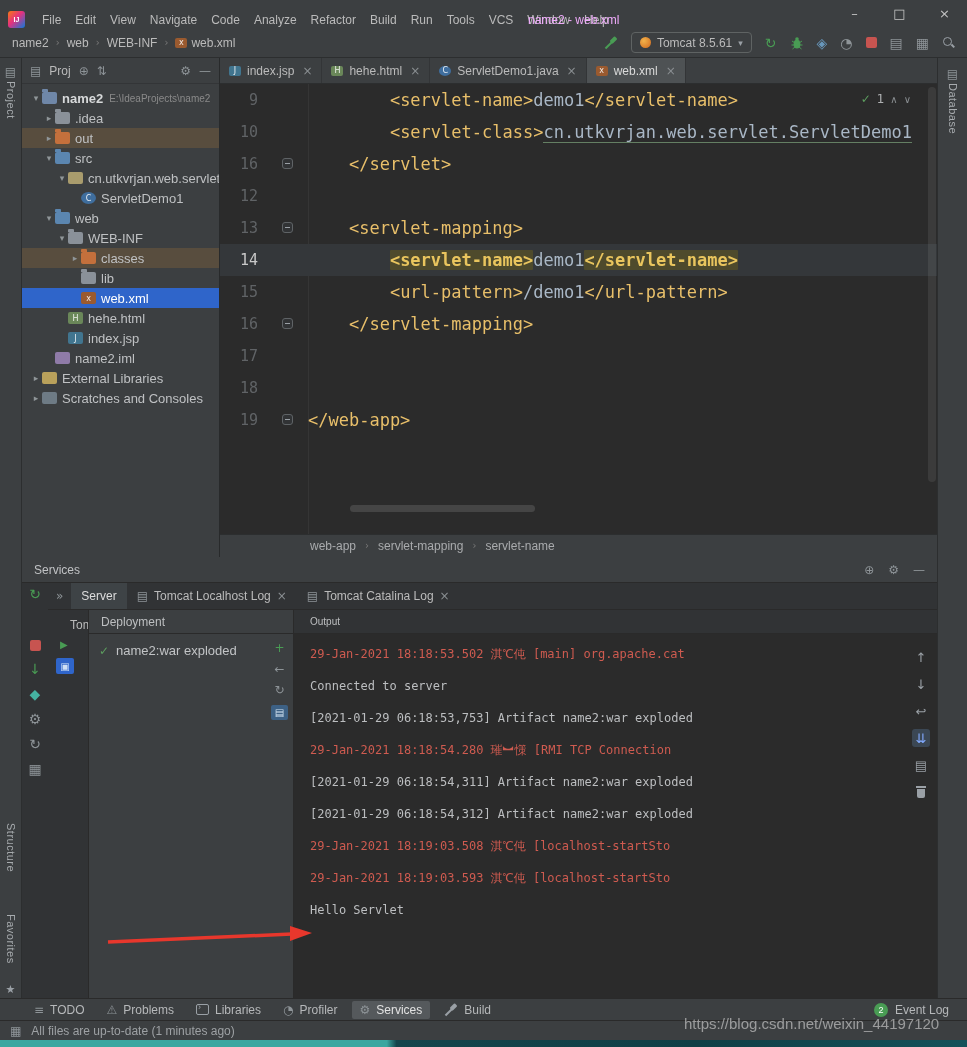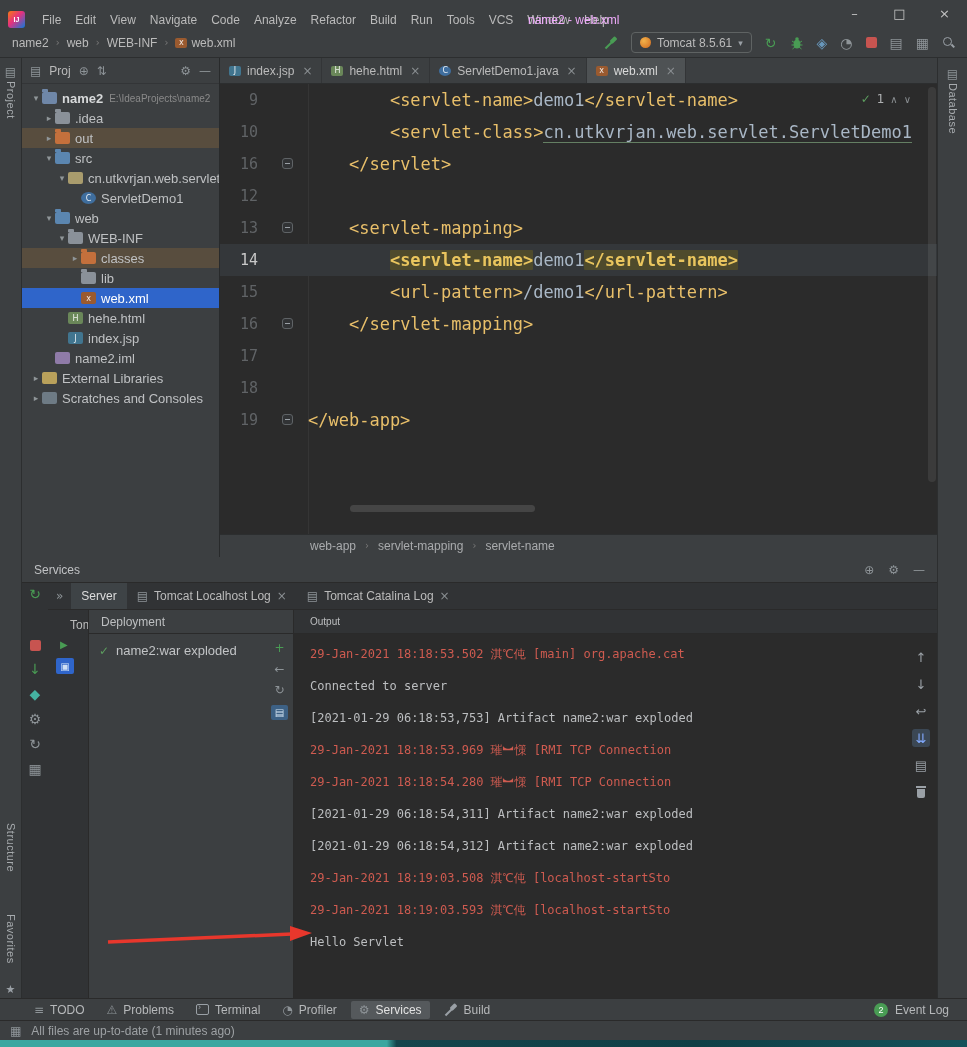--- a/index.html
+++ b/index.html
@@ -501,21 +501,20 @@
               <span class="boxed">▤</span>
             </div>
           </div>
           <div class="outp">
             <div class="ohead">Output</div>
             <div class="console">
               <div>
                   <div class="cline err">29-Jan-2021 18:18:53.502 淇℃伅 [main] org.apache.cat</div>
                   <div class="cline">Connected to server</div>
                   <div class="cline">[2021-01-29 06:18:53,753] Artifact name2:war exploded</div>
-                  <div class="cline err">29-Jan-2021 18:18:53.969 璀︼憡 [RMI TCP Connection</div>
                   <div class="cline err">29-Jan-2021 18:18:54.280 璀︼憡 [RMI TCP Connection</div>
                   <div class="cline">[2021-01-29 06:18:54,311] Artifact name2:war exploded</div>
                   <div class="cline">[2021-01-29 06:18:54,312] Artifact name2:war exploded</div>
                   <div class="cline err">29-Jan-2021 18:19:03.508 淇℃伅 [localhost-startSto</div>
                   <div class="cline err">29-Jan-2021 18:19:03.593 淇℃伅 [localhost-startSto</div>
                   <div class="cline">Hello Servlet</div>
                 </div>
             </div>
             <div class="ctools">
               <span class="ct">↑</span>
@@ -543,21 +542,21 @@
         <div class="bitem">
           <span class="glyph sm dim">≡</span>
           <span>TODO</span>
         </div>
         <div class="bitem">
           <span class="glyph sm dim">⚠</span>
           <span>Problems</span>
         </div>
         <div class="bitem">
           <span class="css-terminal"></span>
-          <span>Terminal</span>
+          <span>Libraries</span>
         </div>
         <div class="bitem">
           <span class="glyph sm dim">◔</span>
           <span>Profiler</span>
         </div>
         <div class="bitem active">
           <span class="glyph sm dim">⚙</span>
           <span>Services</span>
         </div>
         <div class="bitem">
@@ -569,15 +568,16 @@
       <span class="badge">2</span>
       <span>Event Log</span>
     </div>
   </div>
 
   <div class="sbar">
     <span class="glyph sm dim">▦</span>
     <span>All files are up-to-date (1 minutes ago)</span>
   </div>
 
+  <div class="watermark">https://blog.csdn.net/weixin_44197120</div>
 
   <div class="taskbar"></div>
 </div>
 
 </body></html>

